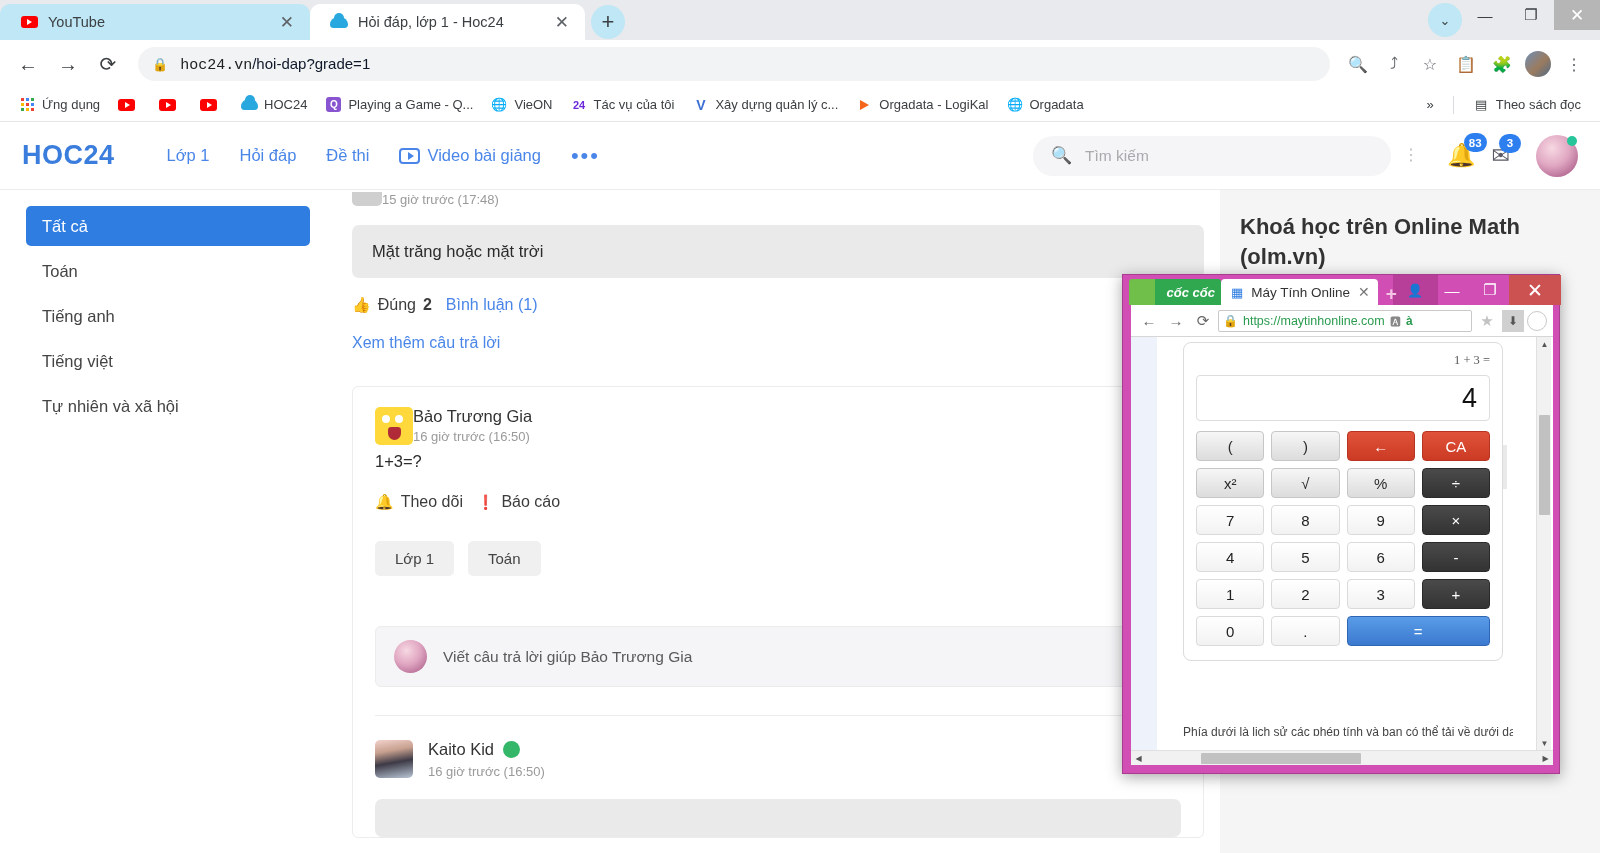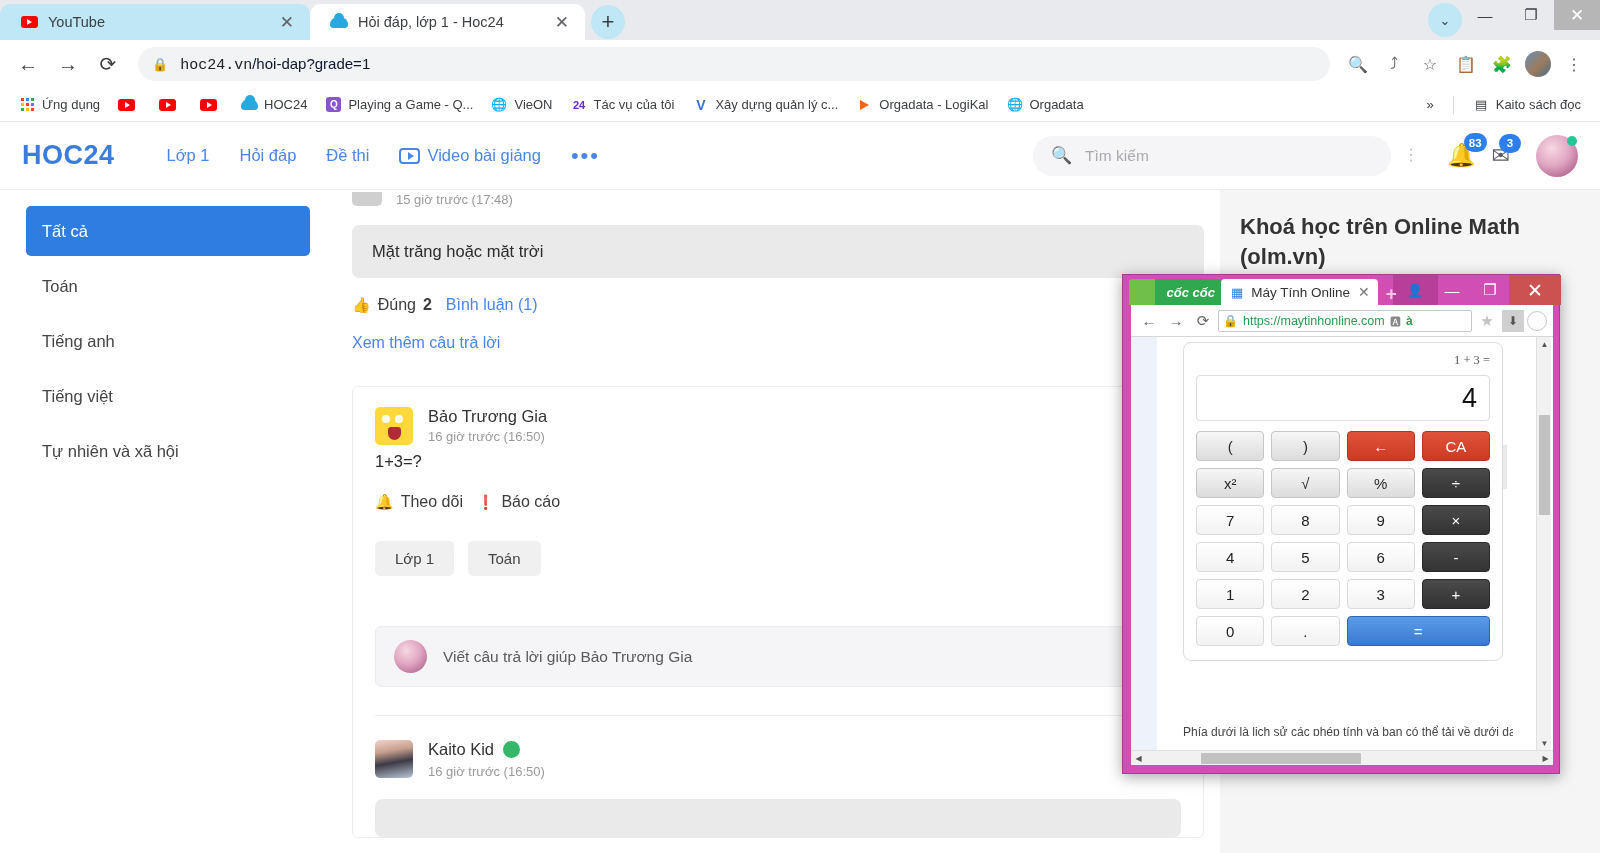--- a/index.html
+++ b/index.html
@@ -125,40 +125,40 @@
     cursor: pointer;
   }
   .online-dot { position: absolute; top: 1px; right: 1px; width: 10px; height: 10px;
     border-radius: 50%; background: #27c59a; }
 
   .content { display: flex; height: 663px; }
 
   
   .sidebar { width: 336px; background: #fff; padding: 16px 26px 0 26px; flex: 0 0 336px; }
   .side-item {
-    height: 50px; display: flex; align-items: center; padding: 0 16px;
+    height: 40px; display: flex; align-items: center; padding: 0 16px;
     font-size: 16.5px; color: #444; border-radius: 5px; margin-bottom: 5px; cursor: pointer;
   }
   .side-item.active { background: #2f7de1; color: #fff; }
 
   
   .feed { flex: 1; padding: 0 16px 0 16px; position: relative; overflow: hidden; }
-  .ans-head { display: flex; gap: 14px; padding: 0 0 4px 0; }
+  .ans-head { display: flex; padding: 0 0 4px 0; }
   .ans-time { font-size: 13px; color: #9a9a9a; }
   .quote-box {
     background: #eaeaea; border-radius: 7px; padding: 17px 20px;
     font-size: 16.5px; color: #2b2b2b; margin: 14px 0 0 0;
   }
   .action-row { display: flex; align-items: center; gap: 14px; margin-top: 18px; font-size: 16px; color: #3c3c3c; }
   .act { display: flex; align-items: center; gap: 7px; cursor: pointer; }
   .act-link { color: #4a86e8; cursor: pointer; }
   .more-link { display: block; margin-top: 20px; font-size: 16px; color: #4a86e8; cursor: pointer; }
 
   .q-card { border: 1px solid #ececec; border-radius: 6px; background: #fff; padding: 20px 22px 0 22px; margin-top: 34px; }
-  .q-user { display: flex; gap: 15px; align-items: flex-start; }
+  .q-user { display: flex; align-items: flex-start; }
   .emoji-av { width: 38px; height: 38px; border-radius: 5px; flex: 0 0 38px;
     background: #ffd93b; position: relative; overflow: hidden; }
   .emoji-av::before { content:""; position:absolute; left:7px; top:8px; width:8px; height:8px;
     border-radius:50%; background:#fff; box-shadow: 13px 0 0 #fff; }
   .emoji-av::after { content:""; position:absolute; left:13px; top:20px; width:13px; height:13px;
     border-radius: 4px 4px 8px 8px; background:#b02a37; }
   .uname { font-size: 16.5px; color: #333; }
   .q-body { font-size: 16.5px; color: #2b2b2b; margin: 7px 0 0 0; }
   .tag-row { display: flex; gap: 14px; margin-top: 30px; padding-bottom: 20px; }
   .tag { background: #f0f0f0; border-radius: 5px; padding: 9px 20px; font-size: 15px; color: #444; cursor: pointer; }
@@ -380,21 +380,21 @@
     </div>
     <div class="bm">
       <span class="bm-ico">🌐</span>
       <span>Orgadata</span>
     </div>
     <div class="bm-spacer"></div>
     <div class="bm">»</div>
     <div class="bm-sep"></div>
     <div class="bm">
       <span class="bm-ico">▤</span>
-      <span>Kaito sách đọc</span>
+      <span>Theo sách đọc</span>
     </div>
   </div>
 
   <div class="page">
 
     <div class="site-header">
       <div class="logo">HOC24</div>
       <div class="site-nav">
         <div class="nav-link">Lớp 1</div>
         <div class="nav-link">Hỏi đáp</div>

